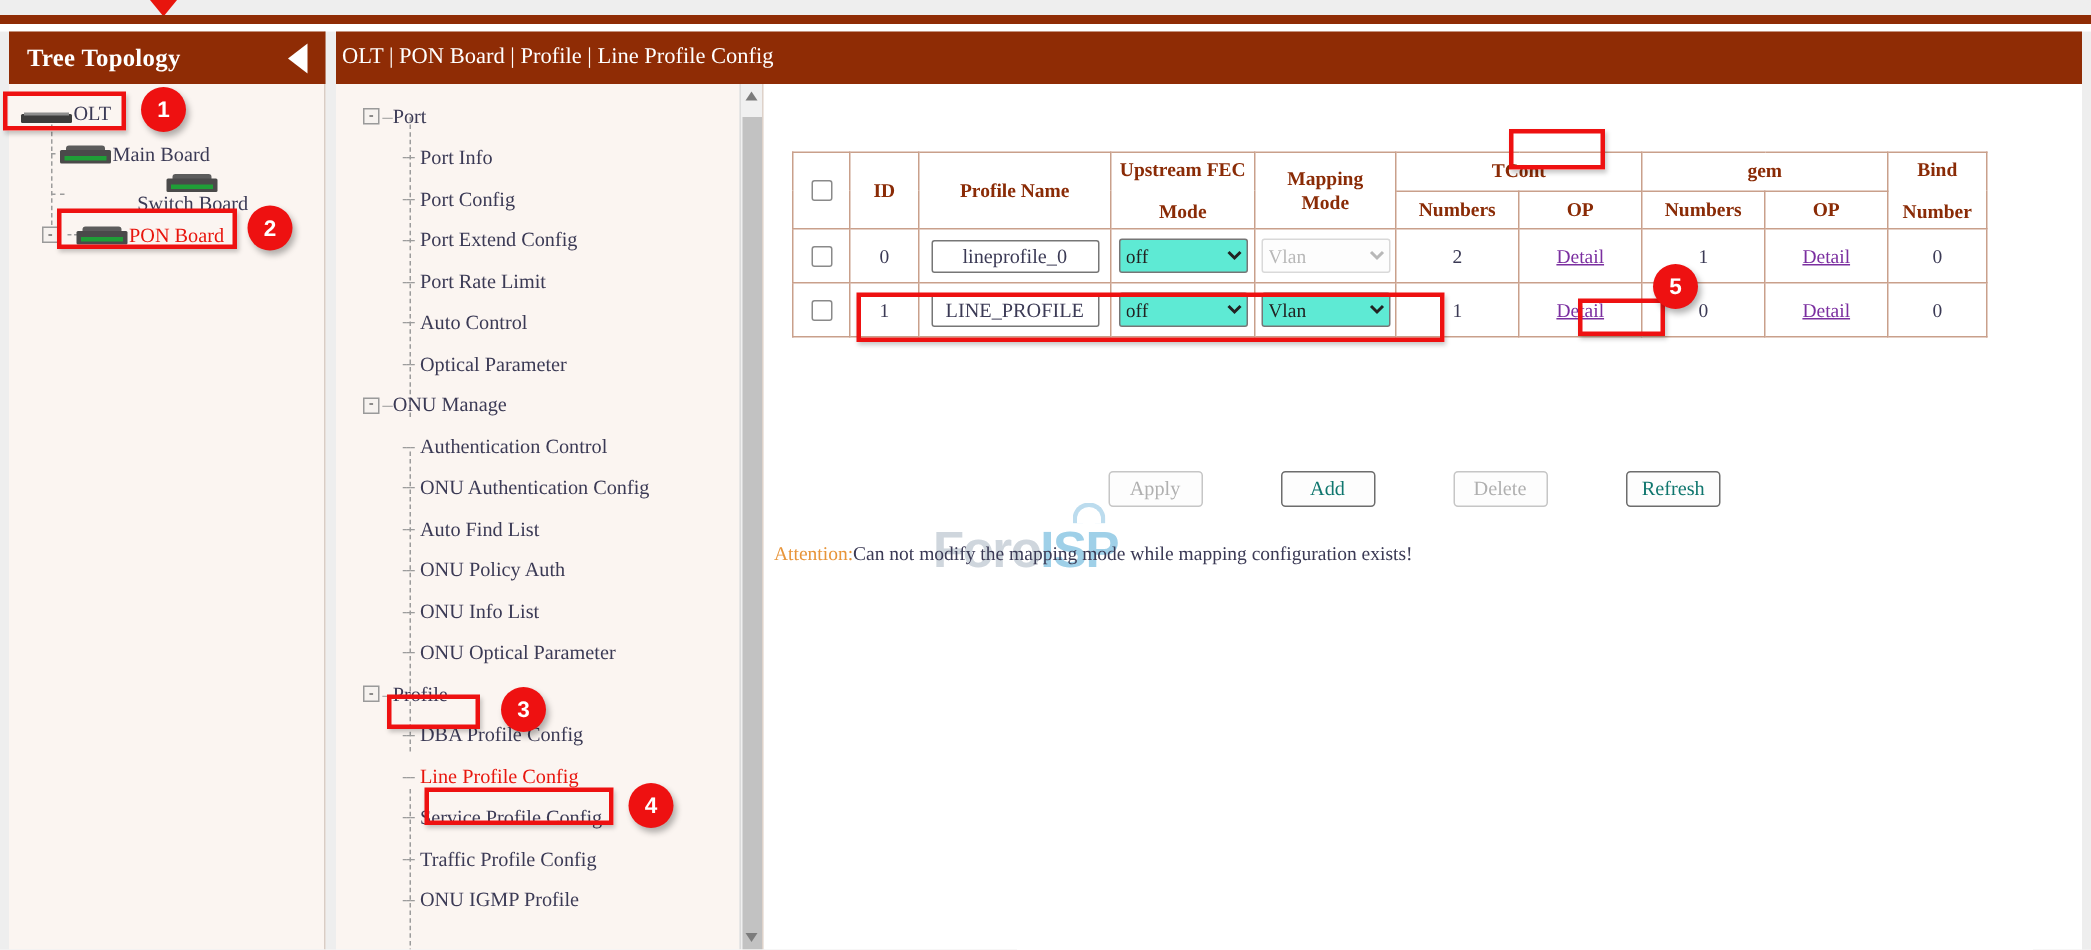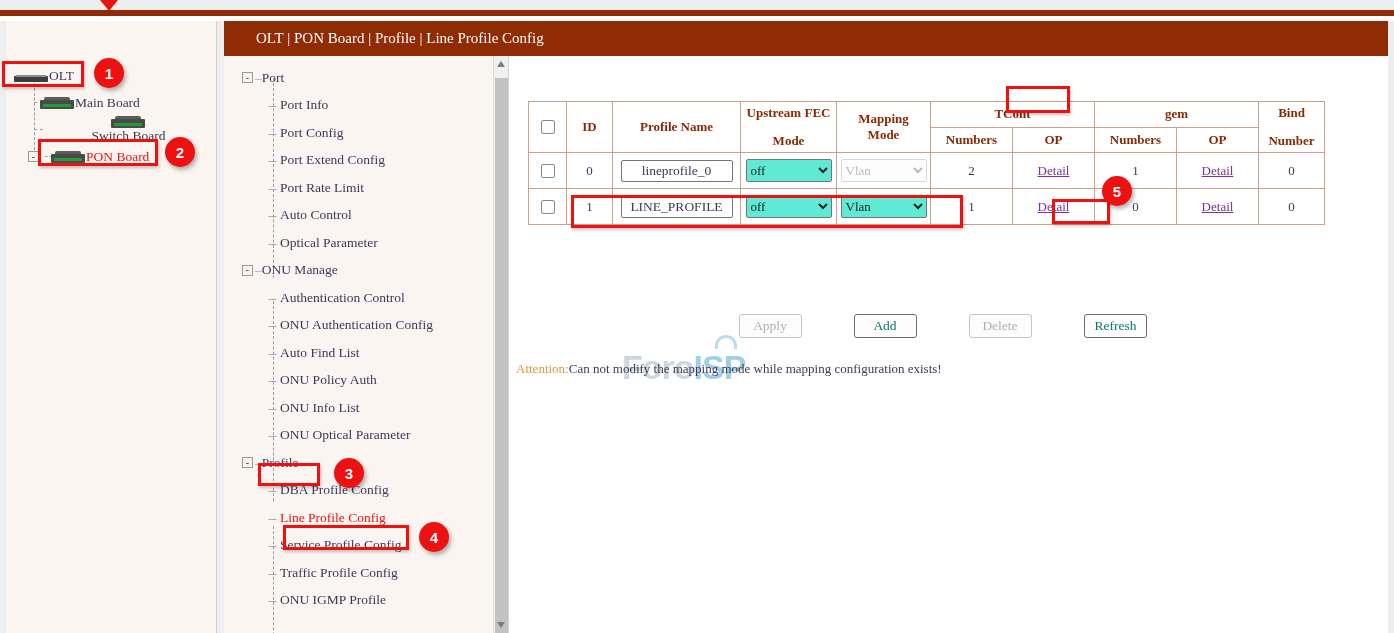--- a/index.html
+++ b/index.html
@@ -76,21 +76,21 @@
     font-family: "Liberation Sans", sans-serif;
   }
   .dashv { position: absolute; border-left: 1px dashed #9c9c9c; }
   .dashh { position: absolute; border-top: 1px dashed #9c9c9c; width: 9px; }
 
   
   .content { position: absolute; left: 224px; top: 21px; width: 1164px; height: 612px; background: #ffffff; }
   .breadcrumb-bar {
     position: absolute; left: 0; top: 0; width: 1164px; height: 35px;
     background: #8f2c05; color: #ffffff; display: flex; align-items: center;
-    padding-left: 32px; font-size: 15px;
+    padding-left: 4px; font-size: 15px;
   }
 
   .menu-panel {
     position: absolute; left: 0; top: 35px; width: 285px; bottom: 0;
     background: #fbf5f1; border-right: 1px solid #ded2ca;
     overflow: hidden;
   }
   .menu-inner { position: relative; padding-top: 8px; }
   .mnode { position: relative; height: 27.5px; display: flex; align-items: center; font-size: 13.5px; color: #3b3a55; }
   .mnode.group { padding-left: 18px; }
@@ -199,20 +199,24 @@
 <body>
 
 <div id="app">
 
   <div class="top-strip"></div>
   <div class="red-arrow"></div>
   <div class="top-rule"></div>
   <div class="top-gap"></div>
 
   <div class="tree-panel">
+    <div class="tree-header">
+      <span class="tree-header-title">Tree Topology</span>
+      <span class="collapse-arrow"></span>
+    </div>
     <div class="tree-body">
 
       <div class="dashv" style="left:28px; top:22px; height:72px;"></div>
 
       <div class="tnode" style="padding-left:8px;">
         <span class="dev-icon slim">
             <span class="body"></span>
           </span>
         <span class="lbl">OLT</span>
       </div>

